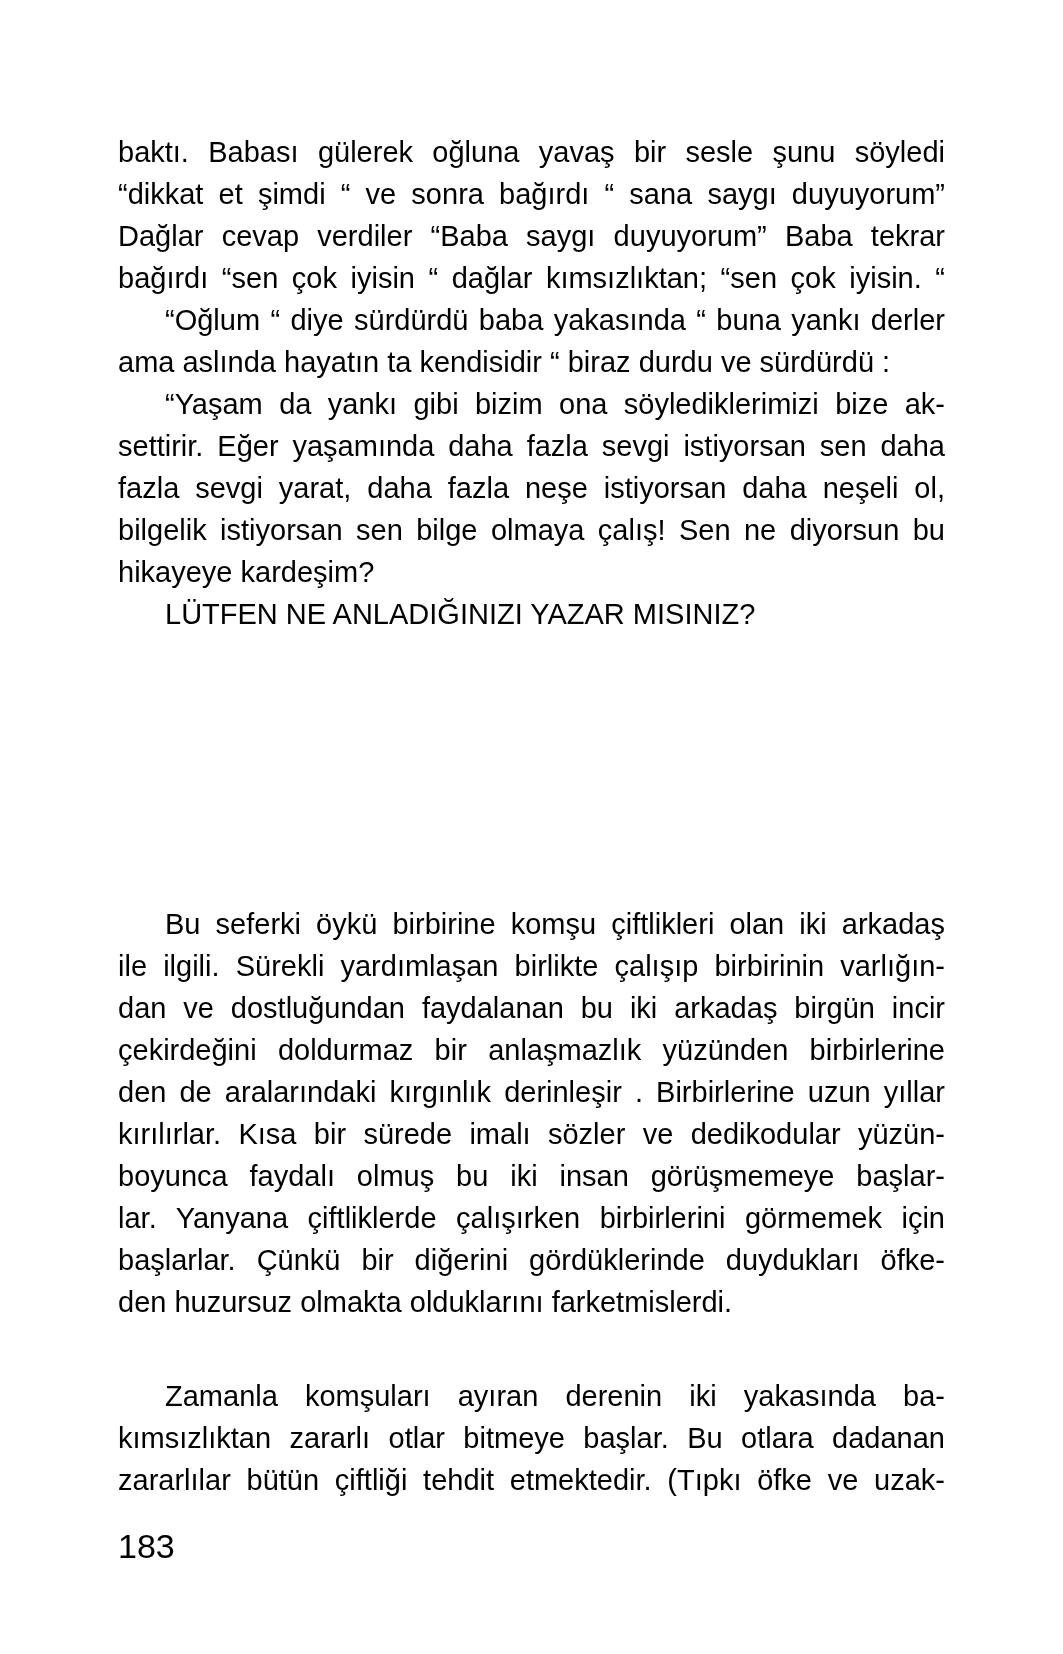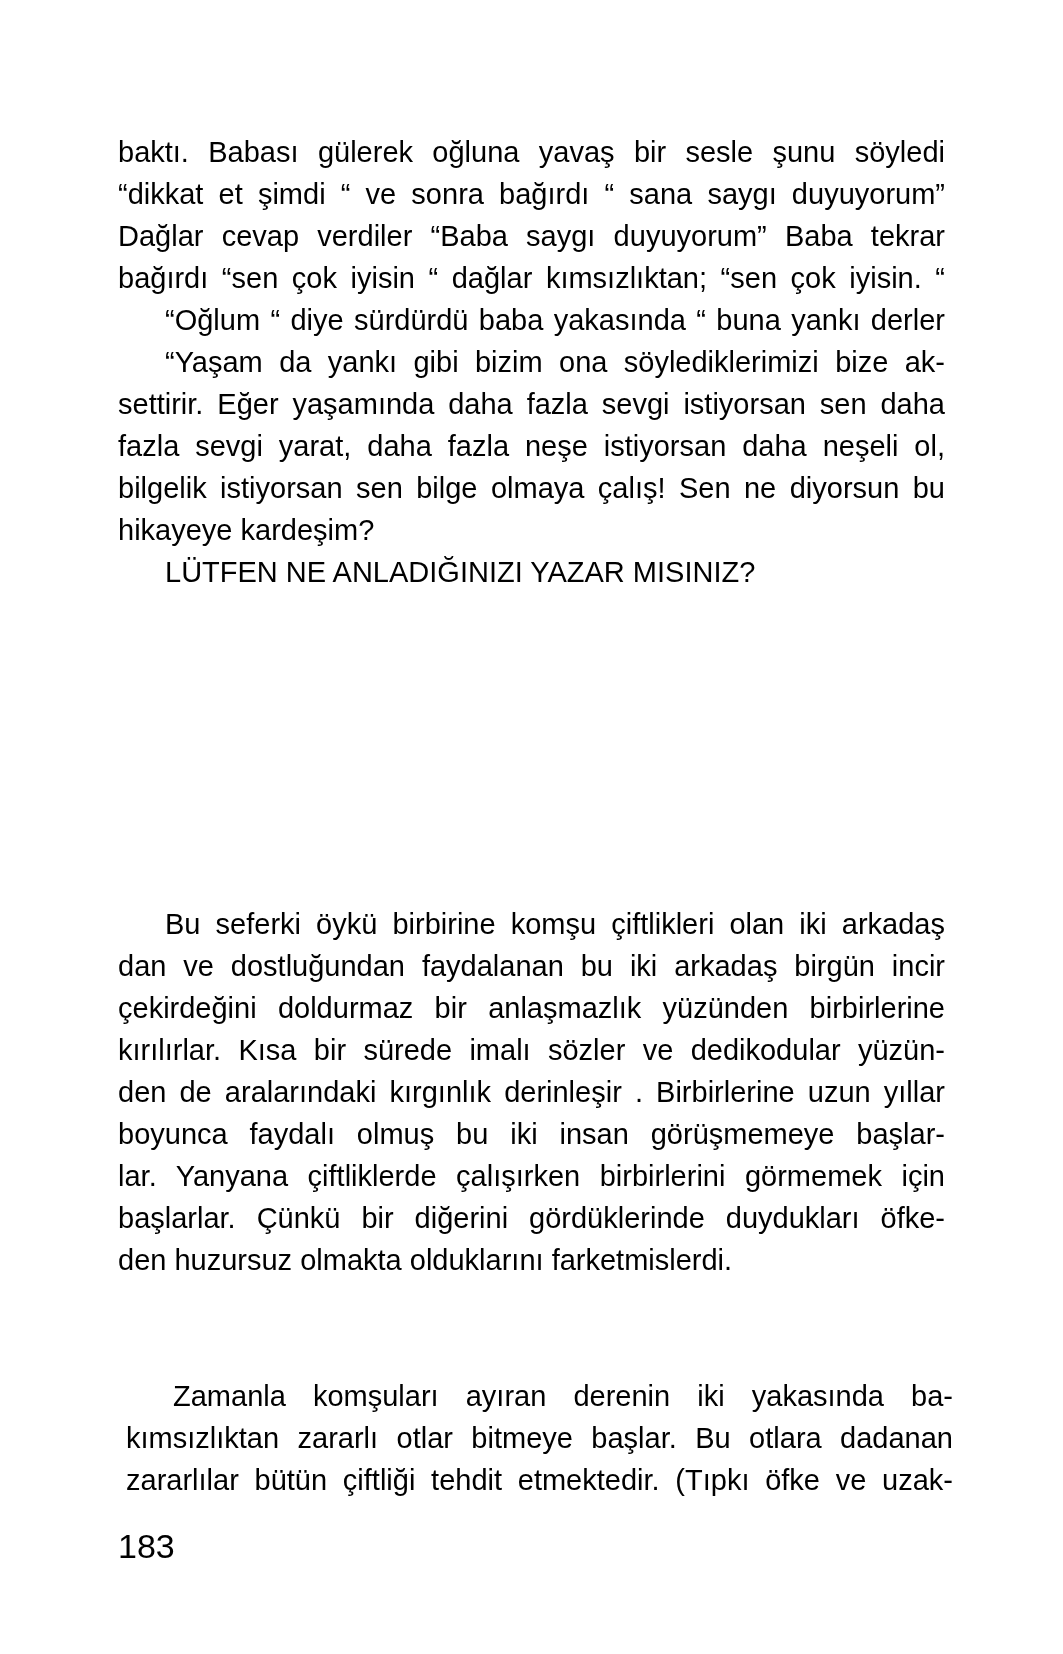--- a/index.html
+++ b/index.html
@@ -22,21 +22,21 @@
     height: 1408px;
     background: #ffffff;
   }
   .tb {
     position: absolute;
     left: 118px;
     width: 827px;
   }
   .tb-a { top: 131px; }
   .tb-b { top: 903px; }
-  .tb-c { top: 1375px; margin-left: 8px; }
+  .tb-c { top: 1375px; }
   .ln {
     font-size: 29px;
     line-height: 42px;
     height: 42px;
     white-space: normal;
     text-align: left;
   }
   .j {
     text-align: justify;
     text-align-last: justify;
@@ -58,34 +58,36 @@
 <body>
 
 <div class="page">
 
   <div class="tb tb-a">
     <div class="ln j">baktı. Babası gülerek oğluna yavaş bir sesle şunu söyledi</div>
     <div class="ln j">“dikkat et şimdi “ ve sonra bağırdı “ sana saygı duyuyorum”</div>
     <div class="ln j">Dağlar cevap verdiler “Baba saygı duyuyorum” Baba tekrar</div>
     <div class="ln j">bağırdı “sen çok iyisin “ dağlar kımsızlıktan; “sen çok iyisin. “</div>
     <div class="ln j ind">“Oğlum “ diye sürdürdü baba yakasında “ buna yankı derler</div>
+    <div class="ln">ama aslında hayatın ta kendisidir “ biraz durdu ve sürdürdü :</div>
     <div class="ln j ind">“Yaşam da yankı gibi bizim ona söylediklerimizi bize ak-</div>
     <div class="ln j">settirir. Eğer yaşamında daha fazla sevgi istiyorsan sen daha</div>
     <div class="ln j">fazla sevgi yarat, daha fazla neşe istiyorsan daha neşeli ol,</div>
     <div class="ln j">bilgelik istiyorsan sen bilge olmaya çalış! Sen ne diyorsun bu</div>
     <div class="ln">hikayeye kardeşim?</div>
     <div class="ln ind">LÜTFEN NE ANLADIĞINIZI YAZAR MISINIZ?</div>
   </div>
 
   <div class="tb tb-b">
     <div class="ln j ind">Bu seferki öykü birbirine komşu çiftlikleri olan iki arkadaş</div>
+    <div class="ln j">ile ilgili. Sürekli yardımlaşan birlikte çalışıp birbirinin varlığın-</div>
     <div class="ln j">dan ve dostluğundan faydalanan bu iki arkadaş birgün incir</div>
     <div class="ln j">çekirdeğini doldurmaz bir anlaşmazlık yüzünden birbirlerine</div>
+    <div class="ln j">den de aralarındaki kırgınlık derinleşir . Birbirlerine uzun yıllar</div>
     <div class="ln j">kırılırlar. Kısa bir sürede imalı sözler ve dedikodular yüzün-</div>
-    <div class="ln j">den de aralarındaki kırgınlık derinleşir . Birbirlerine uzun yıllar</div>
     <div class="ln j">boyunca faydalı olmuş bu iki insan görüşmemeye başlar-</div>
     <div class="ln j">lar. Yanyana çiftliklerde çalışırken birbirlerini görmemek için</div>
     <div class="ln j">başlarlar. Çünkü bir diğerini gördüklerinde duydukları öfke-</div>
     <div class="ln">den huzursuz olmakta olduklarını farketmislerdi.</div>
   </div>
 
   <div class="tb tb-c">
     <div class="ln j ind">Zamanla komşuları ayıran derenin iki yakasında ba-</div>
     <div class="ln j">kımsızlıktan zararlı otlar bitmeye başlar. Bu otlara dadanan</div>
     <div class="ln j">zararlılar bütün çiftliği tehdit etmektedir. (Tıpkı öfke ve uzak-</div>

